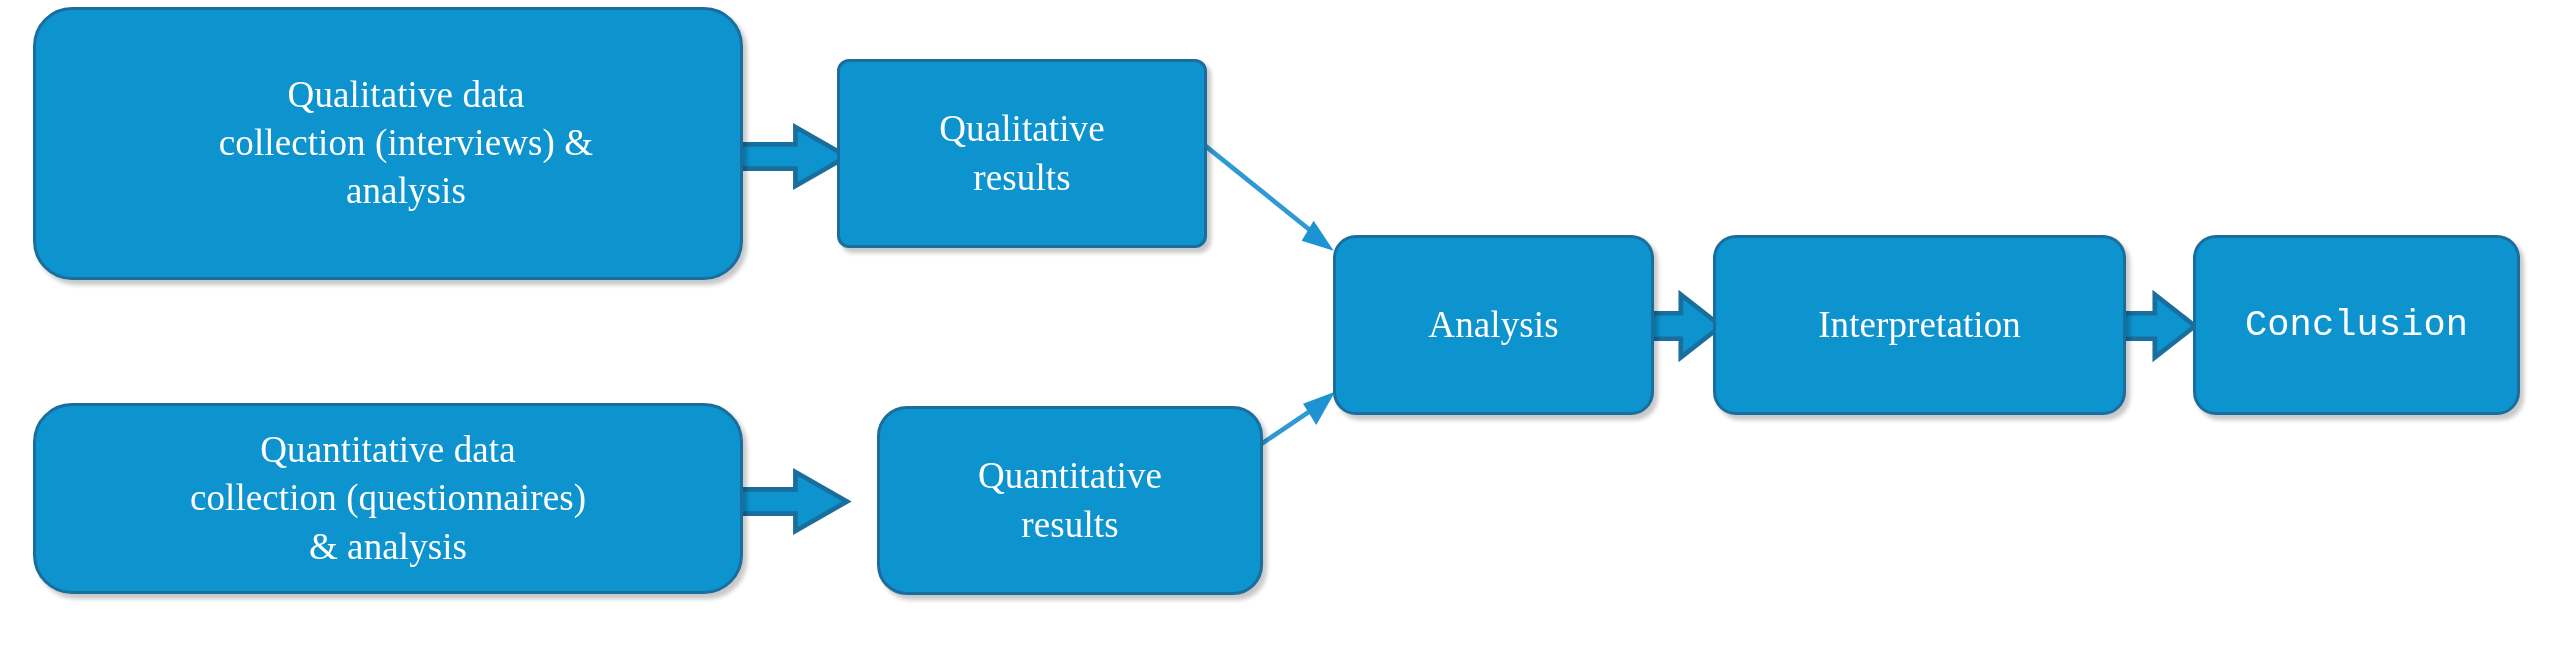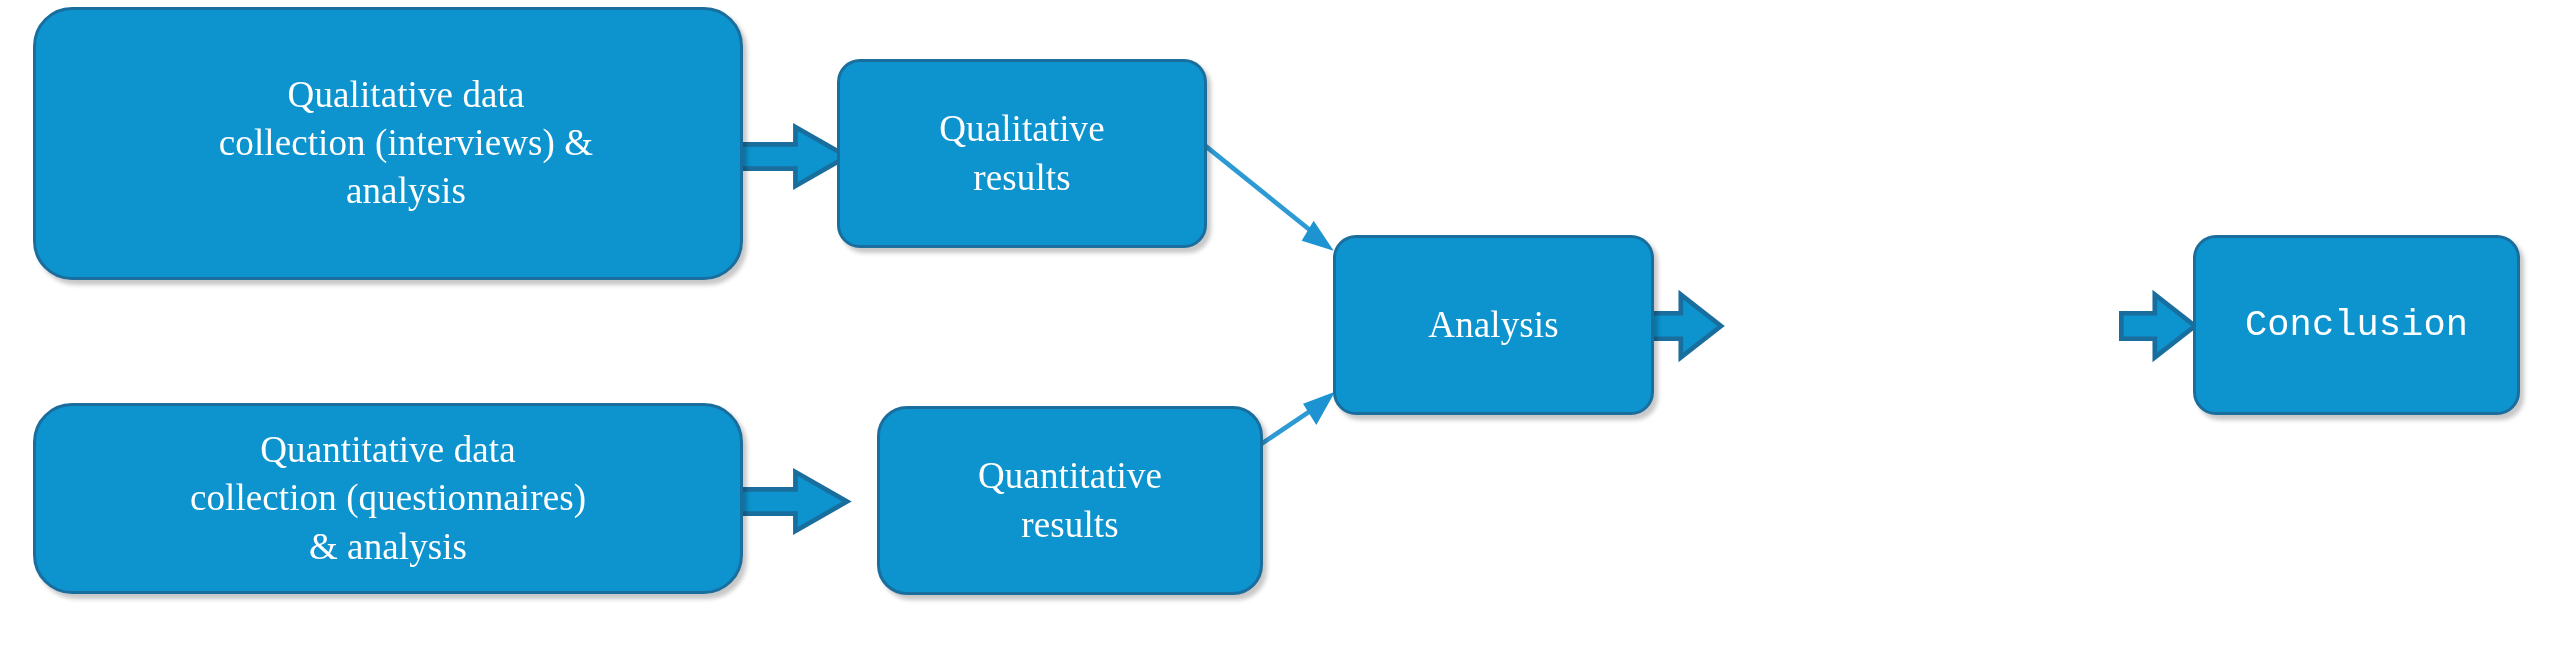--- a/index.html
+++ b/index.html
@@ -41,21 +41,21 @@
     -webkit-font-smoothing: antialiased;
   }
   .node .node-label {
     display: block;
     padding: 0 10.7px;
     white-space: pre-line;
   }
 
   
   #node-qual-collection   { left: 33px;   top: 8px;  width: 254px; height: 107px; font-size: 37px; }
-  #node-qual-results      { left: 837px; top: 59px;  width: 370px; height: 189px; font-size: 37px; border-radius: 23px; }
+  #node-qual-results      { left: 837px; top: 59px;  width: 370px; height: 189px; font-size: 37px; border-radius: 12px; }
   #node-quant-collection  { left: 33px;   top: 401px; width: 254px; height: 107px; font-size: 37px; }
   #node-quant-results     { left: 837px; top: 406px; width: 386px; height: 189px; font-size: 37px; border-radius: 30px; margin-left: 40px; }
   #node-analysis          { left: 1333px; top: 235px; width: 321px; height: 180px; font-size: 37px; border-radius: 23px; }
   #node-interpretation    { left: 1713px; top: 235px; width: 413px; height: 180px; font-size: 37px; border-radius: 23px; }
   #node-conclusion        { left: 2193px; top: 235px; width: 327px; height: 180px; font-size: 37px; border-radius: 23px; font-family: Liberation Mono, monospace; }
 
   
   #node-qual-collection   { left: 33px; top: 6.7px;  width: 710px; height: 273px; border-radius: 39px; padding-left: 36px; }
   #node-quant-collection  { left: 33px; top: 403px; width: 710px; height: 191px; border-radius: 39px; align-items: center; }
 
@@ -97,20 +97,23 @@
 
   <div class="node" id="node-quant-results">
     <span class="node-label">Quantitative
 results</span>
   </div>
 
   <div class="node" id="node-analysis">
     <span class="node-label">Analysis</span>
   </div>
 
+  <div class="node" id="node-interpretation">
+    <span class="node-label">Interpretation</span>
+  </div>
 
   <div class="node" id="node-conclusion">
     <span class="node-label">Conclusion</span>
   </div>
 
   <div class="block-arrow" style="left:705px; top:123px; width:144px; height:67px;">
     <svg width="144" height="67" viewBox="0 0 215 100">
       <polygon points="2,32 135,32 135,6 212,50 135,94 135,68 2,68" fill="#0d93ce" stroke="#1a6e9e" stroke-width="7" stroke-linejoin="miter"></polygon>
     </svg>
   </div>

